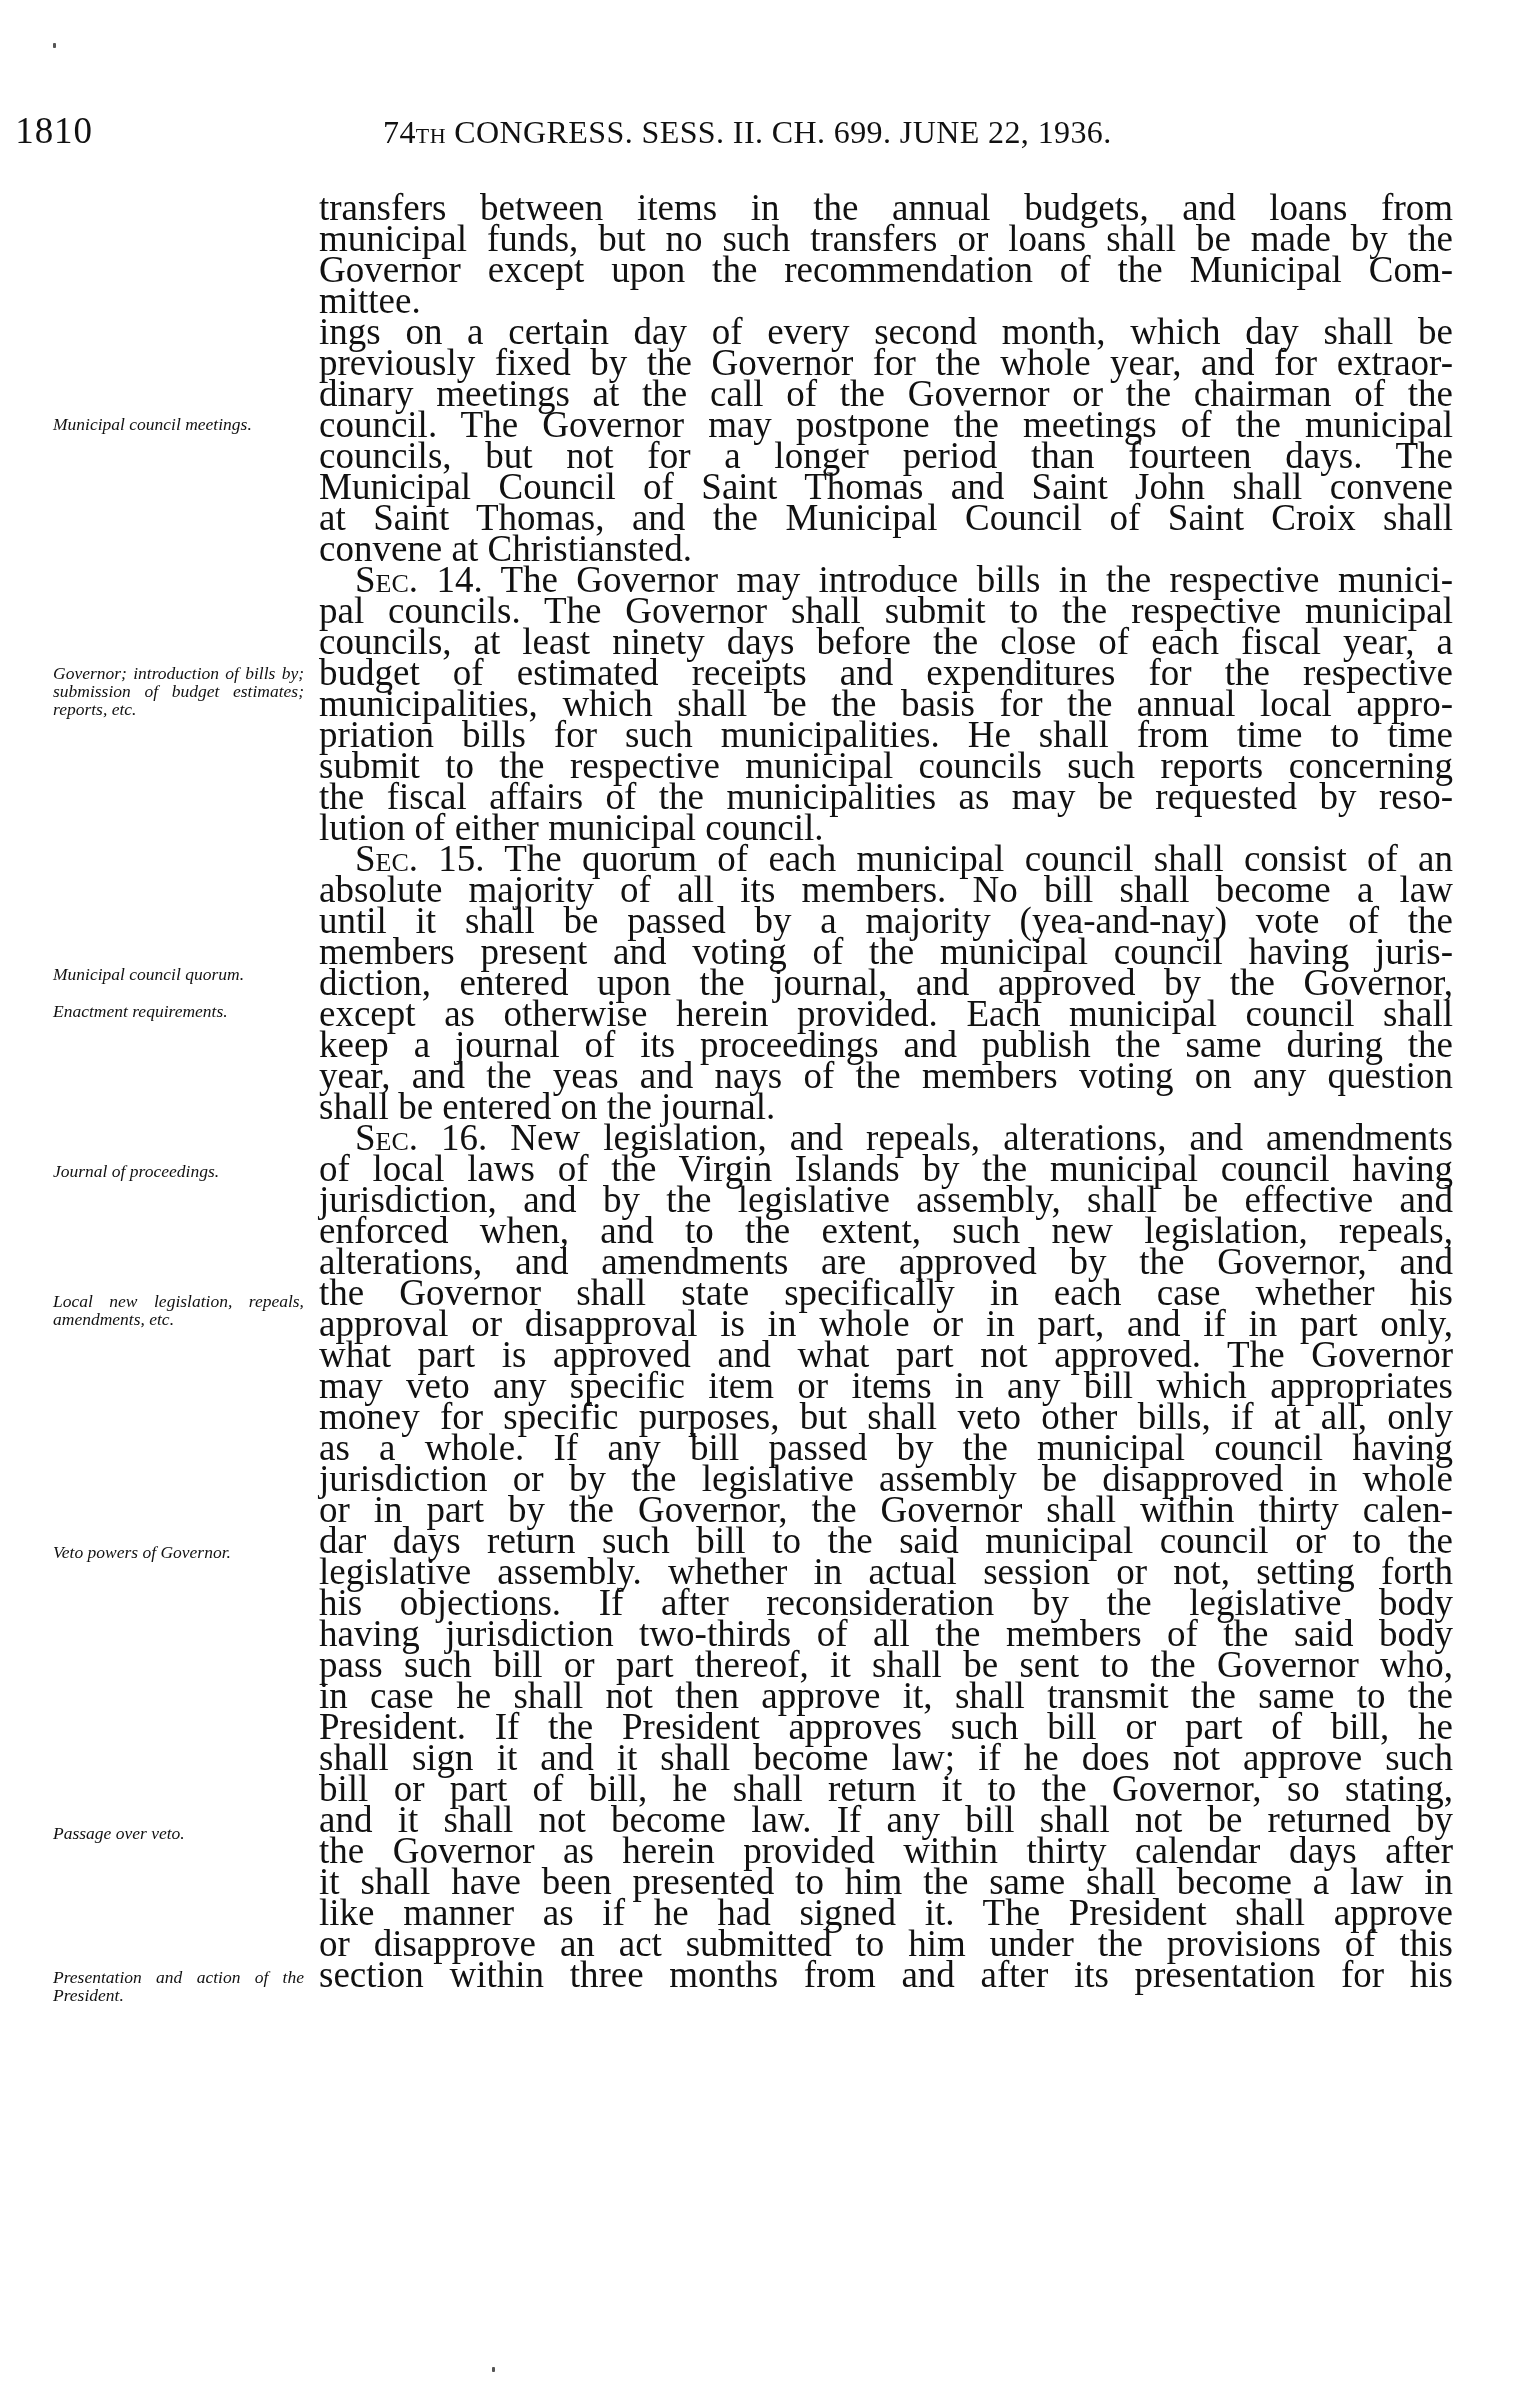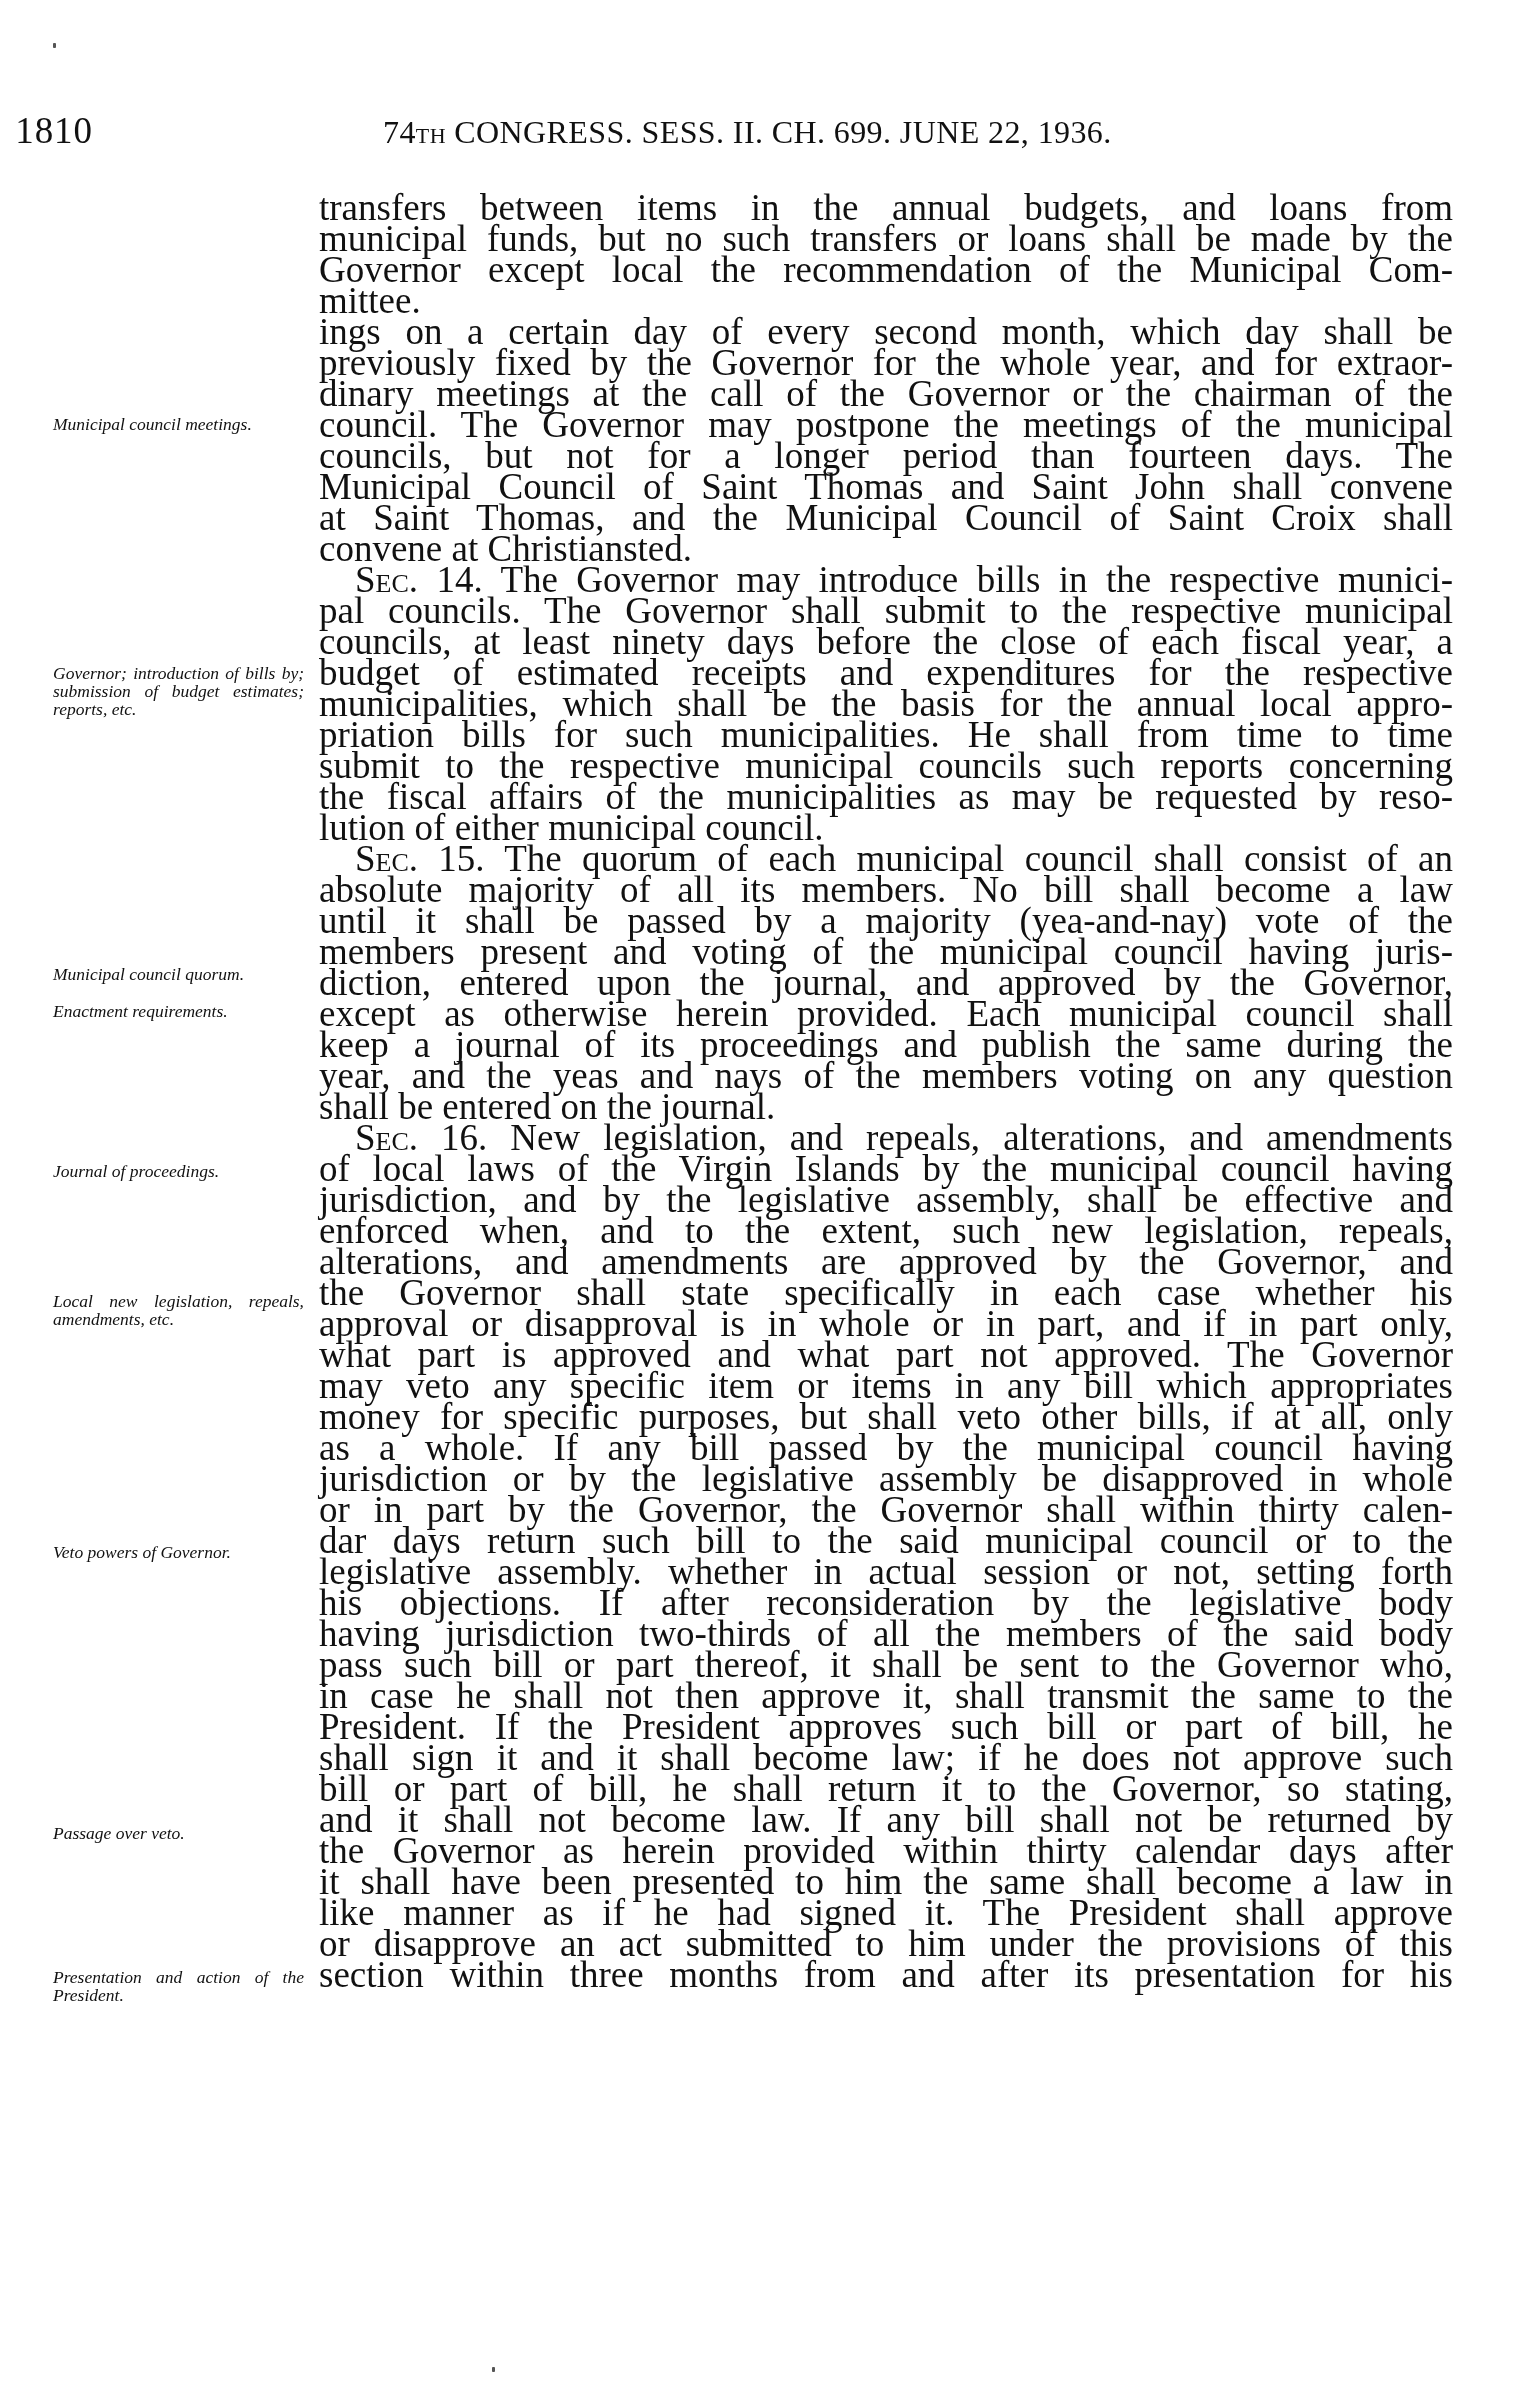--- a/index.html
+++ b/index.html
@@ -30,21 +30,21 @@
 <div class="margin" style="top:1002px;">Enactment requirements.</div>
 <div class="margin" style="top:1162px;">Journal of proceedings.</div>
 <div class="margin" style="top:1292px;">Local new legislation, repeals, amendments, etc.</div>
 <div class="margin" style="top:1543px;">Veto powers of Governor.</div>
 <div class="margin" style="top:1824px;">Passage over veto.</div>
 <div class="margin" style="top:1968px;">Presentation and action of the President.</div>
 
 <div class="body">
   <div class="line">transfers between items in the annual budgets, and loans from</div>
   <div class="line">municipal funds, but no such transfers or loans shall be made by the</div>
-  <div class="line">Governor except local the recommendation of the Municipal Com-</div>
+  <div class="line">Governor except upon the recommendation of the Municipal Com-</div>
   <div class="line last">mittee.</div>
   <div class="line">ings on a certain day of every second month, which day shall be</div>
   <div class="line">previously fixed by the Governor for the whole year, and for extraor-</div>
   <div class="line">dinary meetings at the call of the Governor or the chairman of the</div>
   <div class="line">council.  The Governor may postpone the meetings of the municipal</div>
   <div class="line">councils, but not for a longer period than fourteen days.  The</div>
   <div class="line">Municipal Council of Saint Thomas and Saint John shall convene</div>
   <div class="line">at Saint Thomas, and the Municipal Council of Saint Croix shall</div>
   <div class="line last">convene at Christiansted.</div>
   <div class="line indent"><span class="sec-label">Sec. 14.</span><span> The Governor may introduce bills in the respective munici-</span></div>

